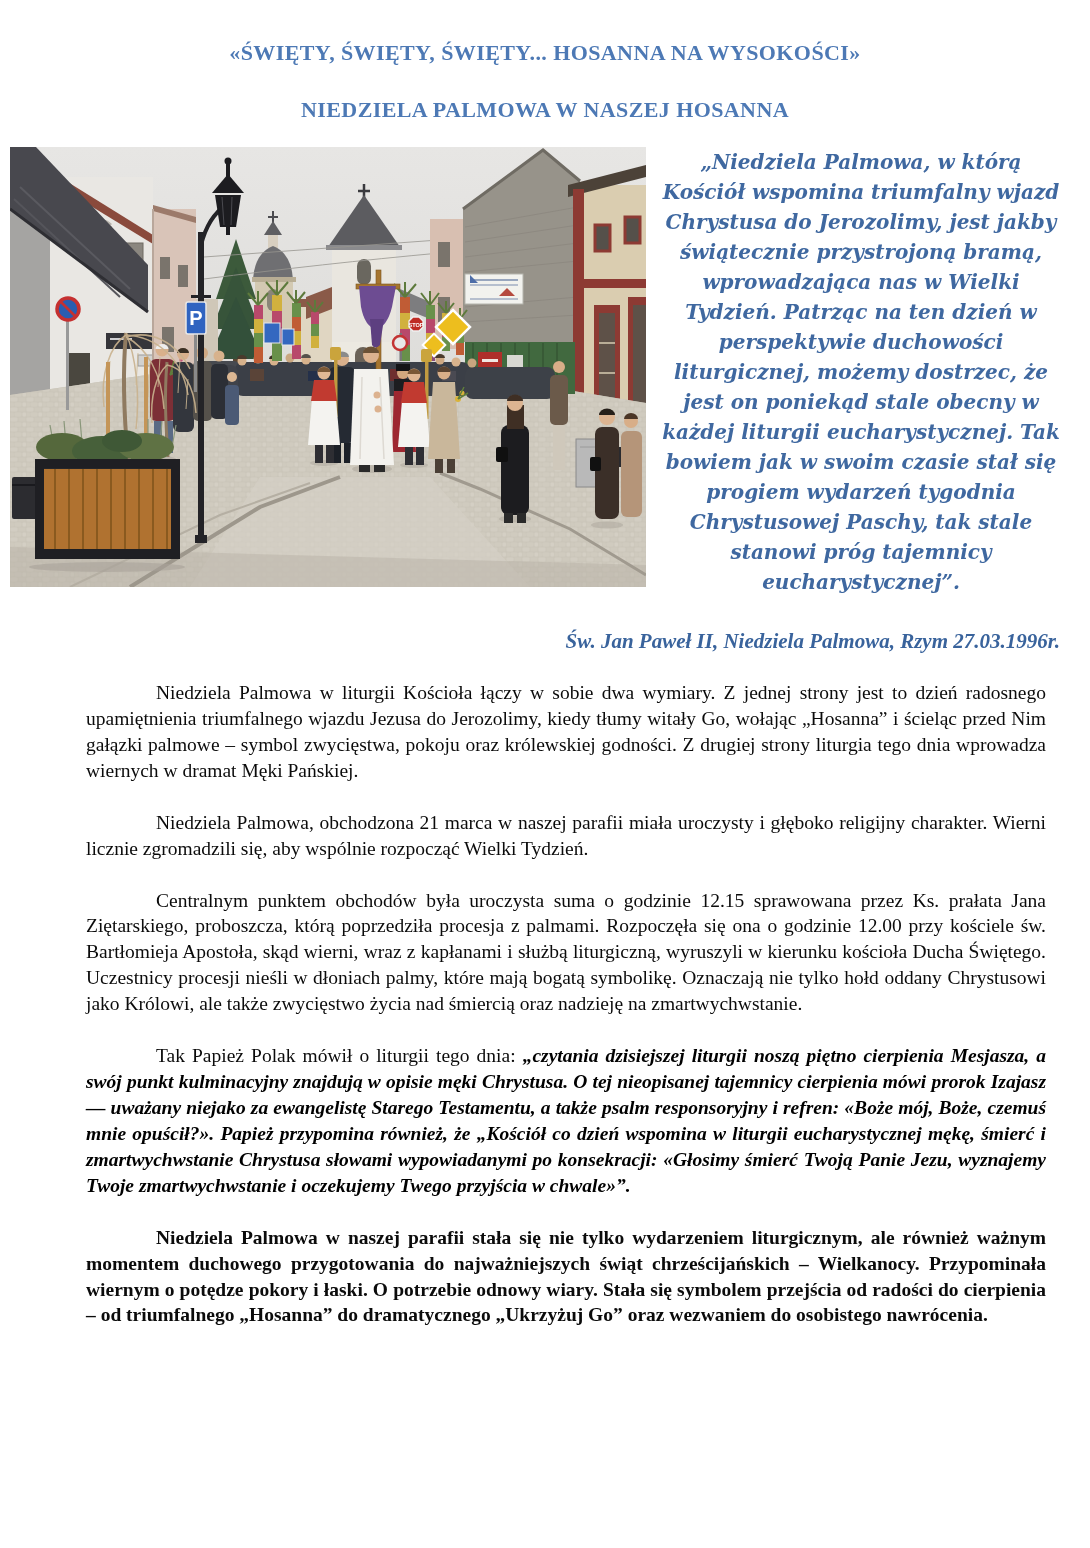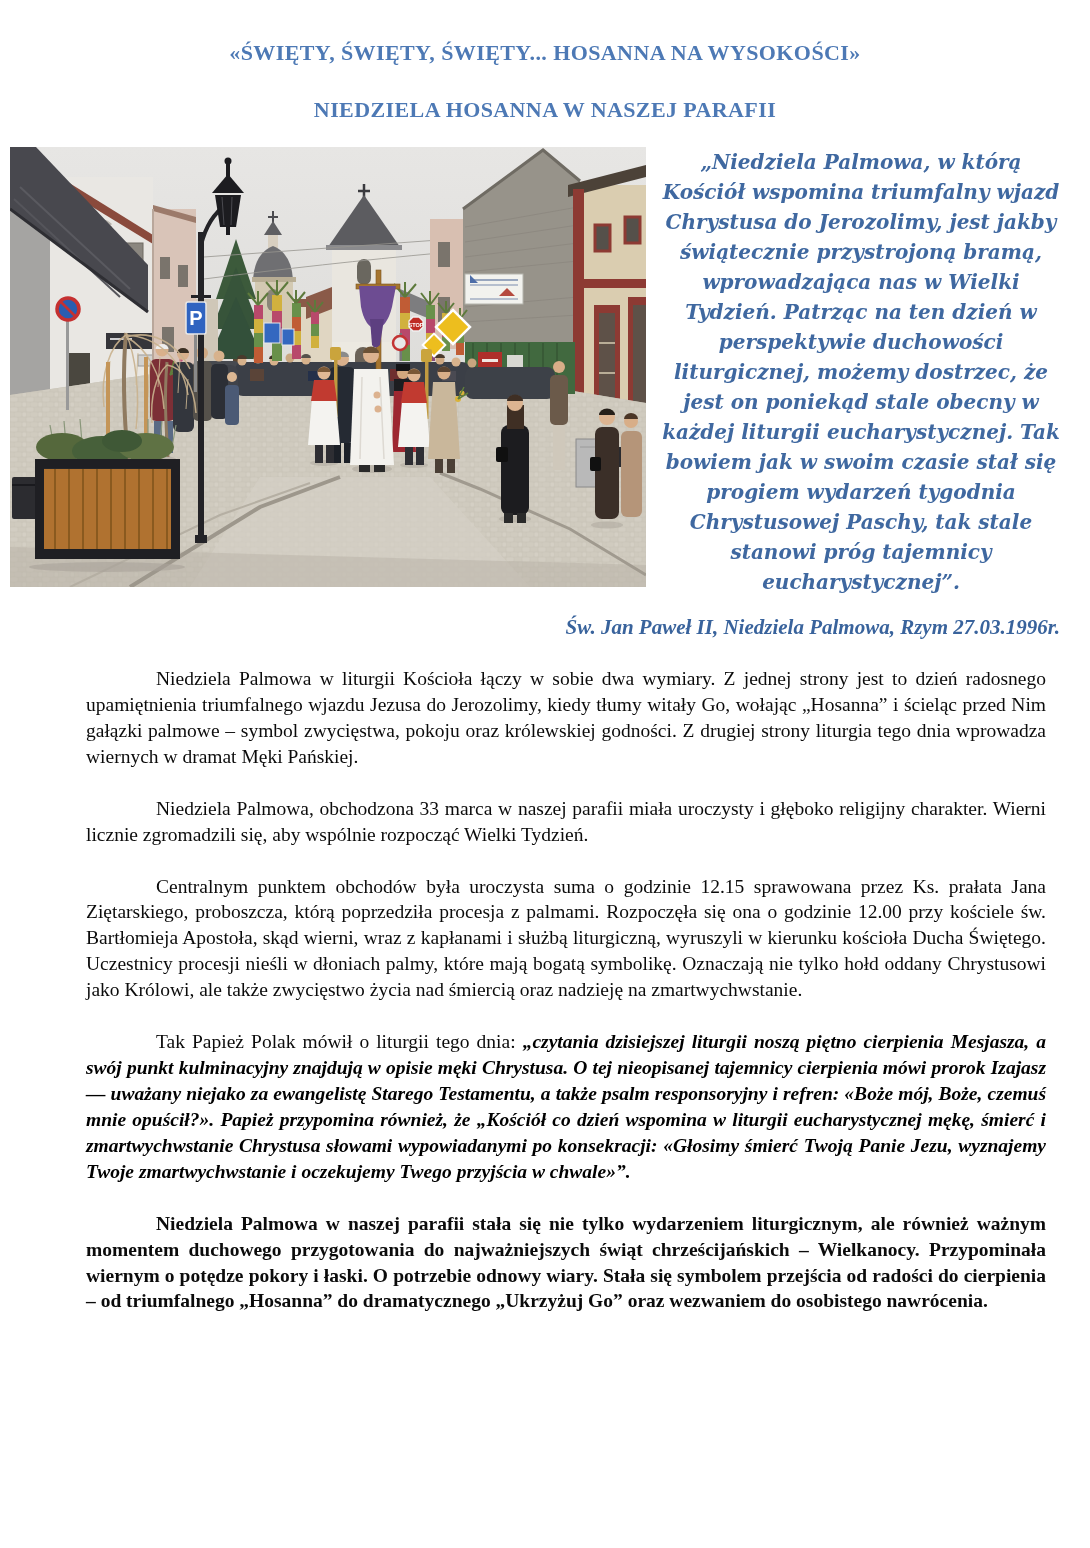--- a/index.html
+++ b/index.html
@@ -15,38 +15,38 @@
   .title2 { margin-top:31px; }
   .media-row { display:flex; margin-top:24px; padding-left:10px; }
   .photo-wrap { width:636px; height:440px; flex:0 0 auto; }
   .photo-wrap svg { display:block; }
   .quote {
     flex:1; padding:0 28px 0 14px; text-align:center;
     font-family:"DejaVu Serif", serif; font-weight:bold; font-style:italic;
     font-size:20px; line-height:30px; color:#3f68a0;
   }
   .attribution {
-    margin-top:18px; text-align:right; padding-right:30px;
+    margin-top:32px; text-align:right; padding-right:30px;
     font-weight:bold; font-style:italic; font-size:21px; color:#39639c;
   }
   .article {
     margin:26px 44px 0 86px; font-size:19.5px; line-height:1.33;
     text-align:justify; color:#0b0b0b;
   }
   .article p { margin:0 0 26px 0; text-indent:70px; }
   .seg-blue { color:#000000; font-weight:bold; font-style:italic; }
   .para-bold { font-weight:bold; }
 </style>
 </head>
 <body>
 
 <div class="page">
 
   <h1 class="title1">«ŚWIĘTY, ŚWIĘTY, ŚWIĘTY... HOSANNA NA WYSOKOŚCI»</h1>
-  <h2 class="title2">NIEDZIELA HOSANNA W NASZEJ PARAFII</h2>
+  <h2 class="title2">NIEDZIELA PALMOWA W NASZEJ HOSANNA</h2>
 
   <div class="media-row">
     <div class="photo-wrap">
       <svg width="636" height="440" viewBox="0 0 636 440" xmlns="http://www.w3.org/2000/svg">
         <defs>
           <linearGradient id="skyg" x1="0" y1="0" x2="0" y2="1">
             <stop offset="0" stop-color="#e7e6e4"></stop>
               <stop offset="1" stop-color="#d5d4d1"></stop>
           </linearGradient>
           <pattern id="cob" width="16" height="10" patternUnits="userSpaceOnUse">
@@ -518,19 +518,19 @@
       </svg>
     </div>
 
     <div class="quote">„Niedziela Palmowa, w którą Kościół wspomina triumfalny wjazd Chrystusa do Jerozolimy, jest jakby świątecznie przystrojoną bramą, wprowadzająca nas w Wielki Tydzień. Patrząc na ten dzień w perspektywie duchowości liturgicznej, możemy dostrzec, że jest on poniekąd stale obecny w każdej liturgii eucharystycznej. Tak bowiem jak w swoim czasie stał się progiem wydarzeń tygodnia Chrystusowej Paschy, tak stale stanowi próg tajemnicy eucharystycznej”.</div>
   </div>
 
   <div class="attribution">Św. Jan Paweł II, Niedziela Palmowa, Rzym 27.03.1996r.</div>
 
   <div class="article">
     <p><span>Niedziela Palmowa w liturgii Kościoła łączy w sobie dwa wymiary. Z jednej strony jest to dzień radosnego upamiętnienia triumfalnego wjazdu Jezusa do Jerozolimy, kiedy tłumy witały Go, wołając „Hosanna” i ścieląc przed Nim gałązki palmowe – symbol zwycięstwa, pokoju oraz królewskiej godności. Z drugiej strony liturgia tego dnia wprowadza wiernych w dramat Męki Pańskiej.</span></p>
-    <p><span>Niedziela Palmowa, obchodzona 33 marca w naszej parafii miała uroczysty i głęboko religijny charakter. Wierni licznie zgromadzili się, aby wspólnie rozpocząć Wielki Tydzień.</span></p>
+    <p><span>Niedziela Palmowa, obchodzona 21 marca w naszej parafii miała uroczysty i głęboko religijny charakter. Wierni licznie zgromadzili się, aby wspólnie rozpocząć Wielki Tydzień.</span></p>
     <p><span>Centralnym punktem obchodów była uroczysta suma o godzinie 12.15 sprawowana przez Ks. prałata Jana Ziętarskiego, proboszcza, którą poprzedziła procesja z palmami. Rozpoczęła się ona o godzinie 12.00 przy kościele św. Bartłomieja Apostoła, skąd wierni, wraz z kapłanami i służbą liturgiczną, wyruszyli w kierunku kościoła Ducha Świętego. Uczestnicy procesji nieśli w dłoniach palmy, które mają bogatą symbolikę. Oznaczają nie tylko hołd oddany Chrystusowi jako Królowi, ale także zwycięstwo życia nad śmiercią oraz nadzieję na zmartwychwstanie.</span></p>
     <p><span>Tak Papież Polak mówił o liturgii tego dnia: </span><span class="seg-blue">„czytania dzisiejszej liturgii noszą piętno cierpienia Mesjasza, a swój punkt kulminacyjny znajdują w opisie męki Chrystusa. O tej nieopisanej tajemnicy cierpienia mówi prorok Izajasz — uważany niejako za ewangelistę Starego Testamentu, a także psalm responsoryjny i refren: «Boże mój, Boże, czemuś mnie opuścił?». Papież przypomina również, że „Kościół co dzień wspomina w liturgii eucharystycznej mękę, śmierć i zmartwychwstanie Chrystusa słowami wypowiadanymi po konsekracji: «Głosimy śmierć Twoją Panie Jezu, wyznajemy Twoje zmartwychwstanie i oczekujemy Twego przyjścia w chwale»”.</span></p>
     <p class="para-bold"><span>Niedziela Palmowa w naszej parafii stała się nie tylko wydarzeniem liturgicznym, ale również ważnym momentem duchowego przygotowania do najważniejszych świąt chrześcijańskich – Wielkanocy. Przypominała wiernym o potędze pokory i łaski. O potrzebie odnowy wiary. Stała się symbolem przejścia od radości do cierpienia – od triumfalnego „Hosanna” do dramatycznego „Ukrzyżuj Go” oraz wezwaniem do osobistego nawrócenia.</span></p>
   </div>
 
 </div>
 
 </body></html>

